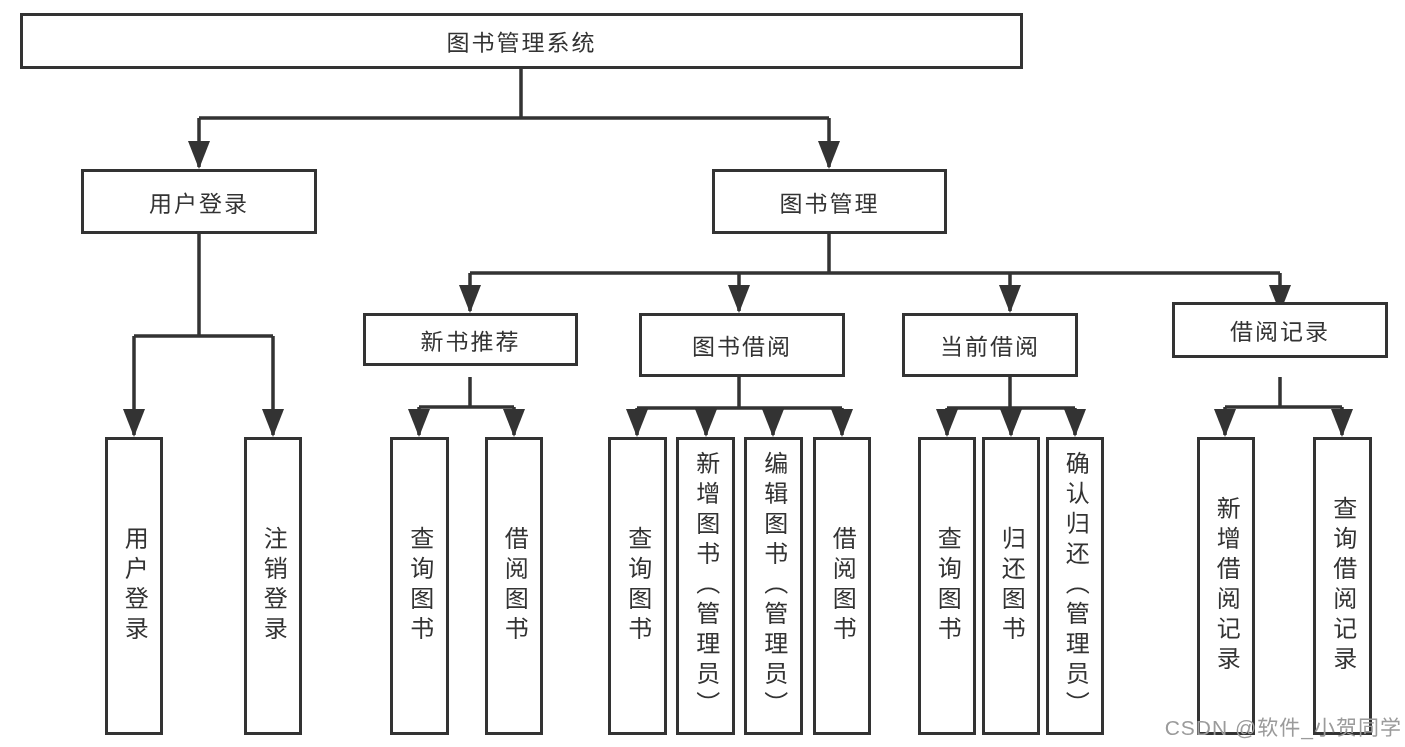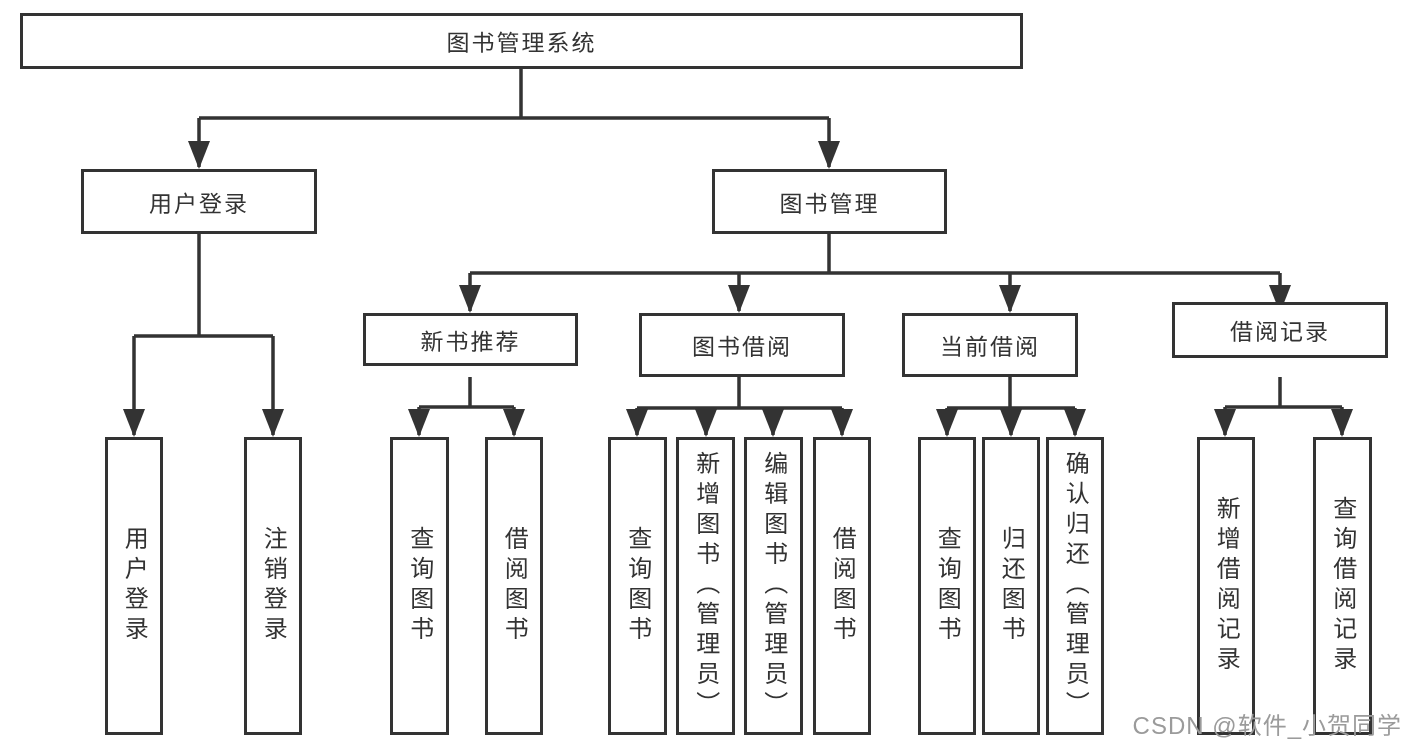--- a/index.html
+++ b/index.html
@@ -65,21 +65,21 @@
   .l-borborrow  { left: 813px;  width: 58px; }
   .l-curquery   { left: 918px;  width: 58px; }
   .l-curreturn  { left: 982px;  width: 58px; }
   .l-curconfirm { left: 1046px; width: 58px; }
   .l-recaddrec  { left: 1197px; width: 58px; }
   .l-recqueryrec{ left: 1313px; width: 59px; }
   .watermark {
     position: absolute;
     right: 3px;
     bottom: 6px;
-    font-size: 24px;
+    font-size: 21px;
     color: #9b9b9b;
     letter-spacing: 1px;
     z-index: 2;
     white-space: nowrap;
   }
 </style>
 </head>
 <body>
 
 <div class="canvas">

